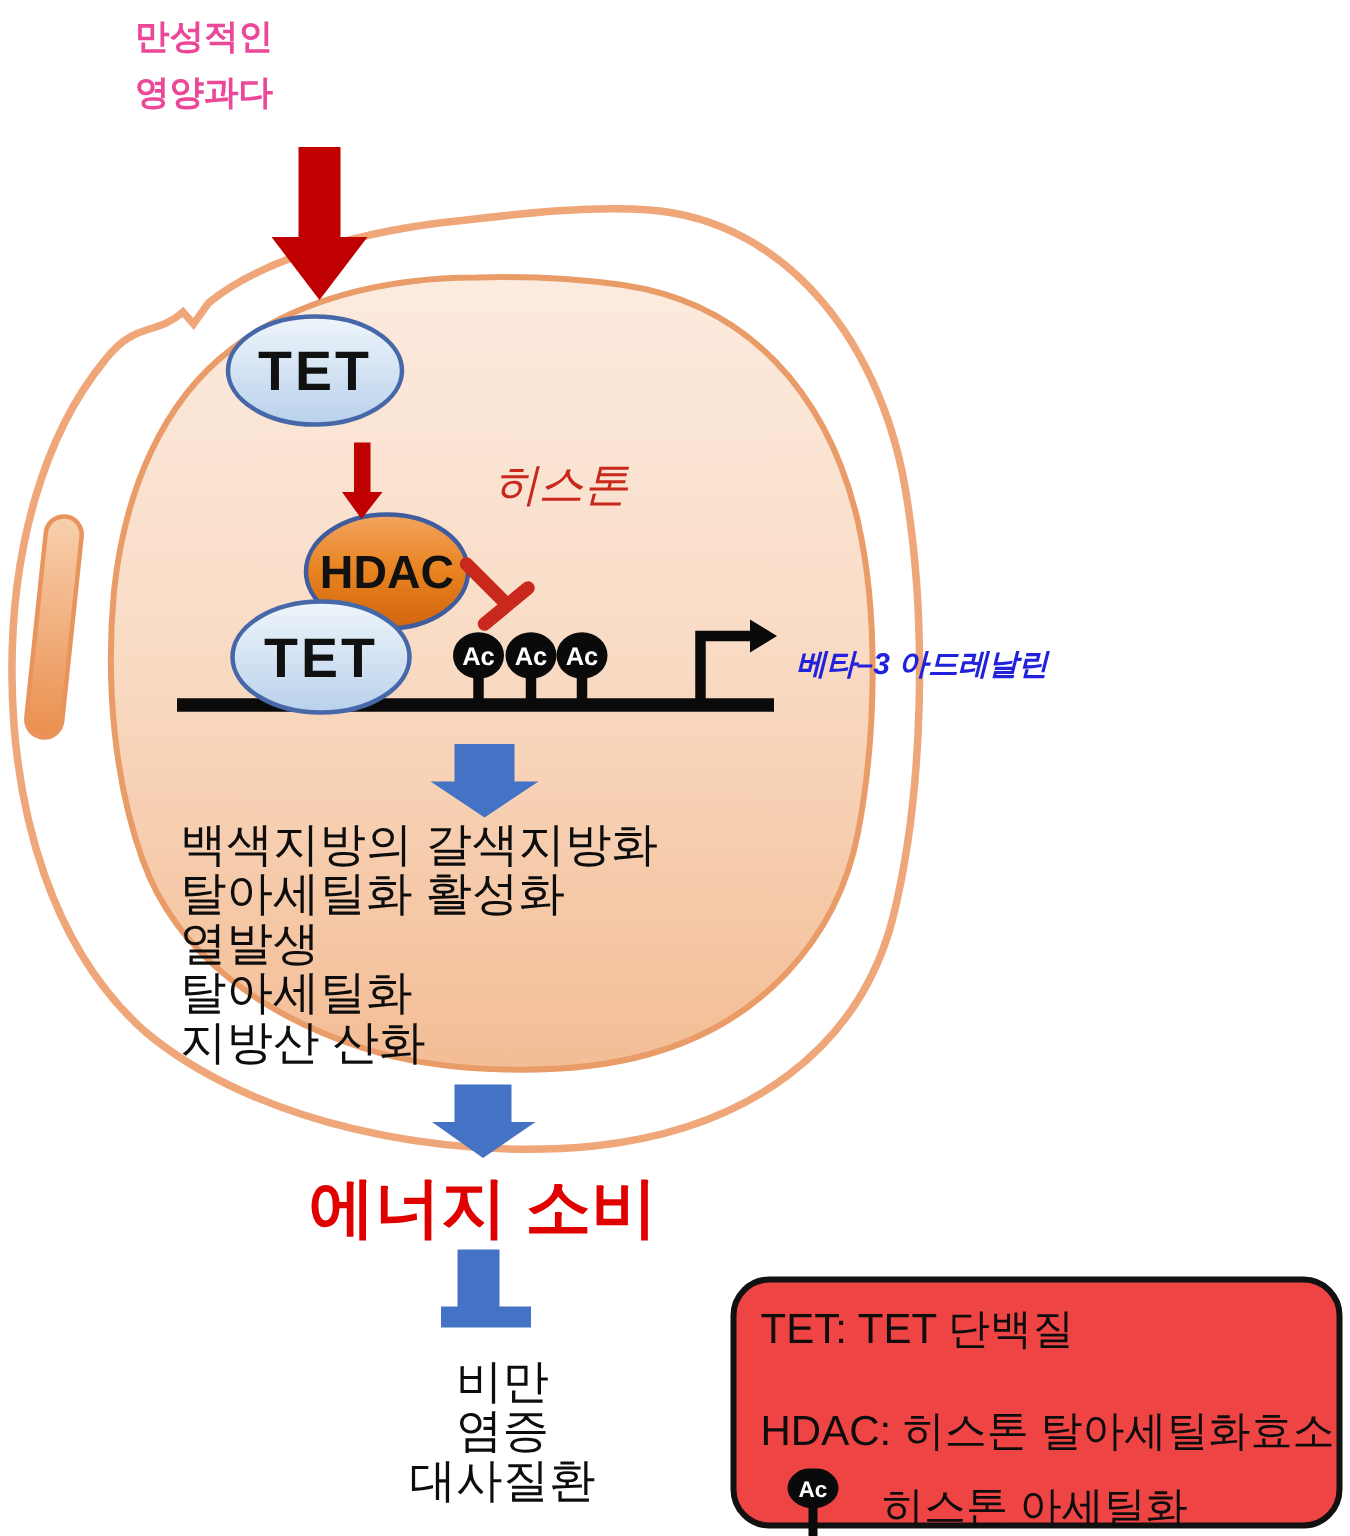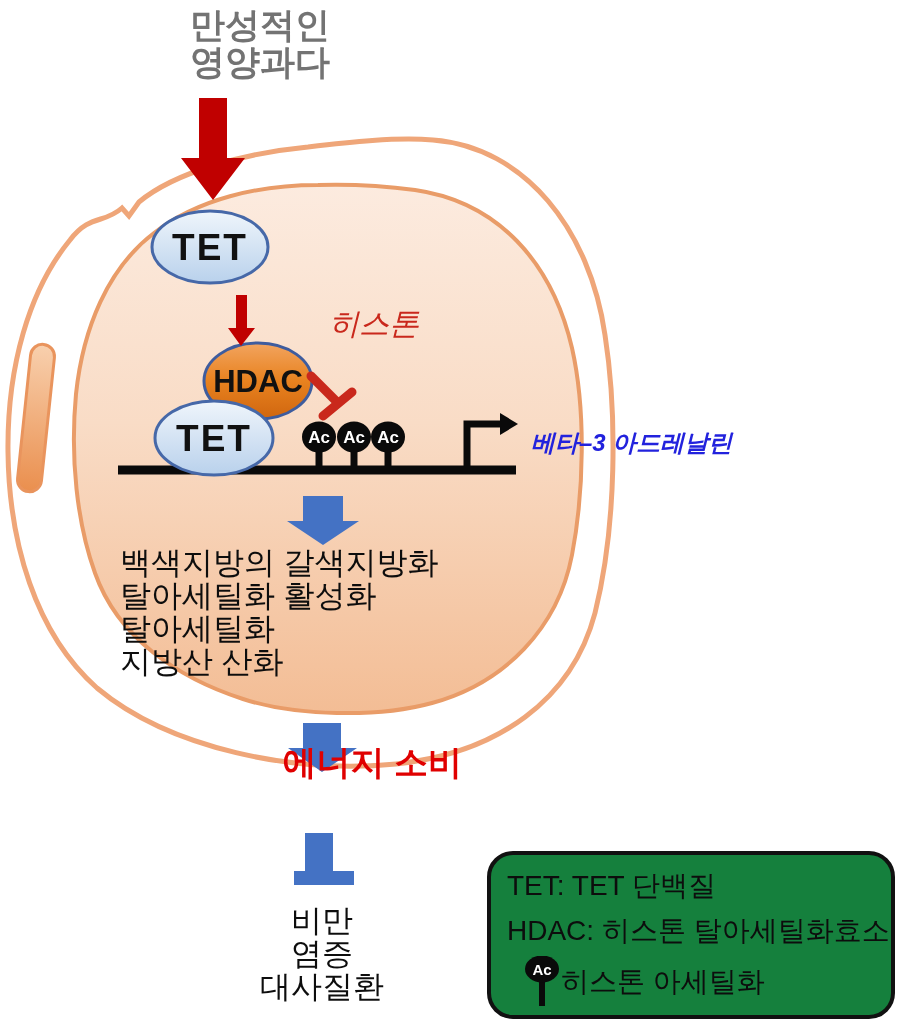--- a/index.html
+++ b/index.html
@@ -2,43 +2,43 @@
 <html><head>
 <meta charset="utf-8">
 <style>
   html,body{margin:0;padding:0;background:#ffffff;}
   #stage{
     position:relative;width:900px;height:1024px;background:#ffffff;overflow:hidden;
     font-family:"Liberation Sans", sans-serif;
   }
   #shapes{position:absolute;left:0;top:0;}
   .txt{position:absolute;white-space:nowrap;}
-  .navy-title{left:90px;top:6px;width:240px;text-align:right;
-    font-size:35px;line-height:37px;font-weight:600;color:#737373;}
+  .navy-title{left:90px;top:6px;width:240px;text-align:left;
+    font-size:23px;line-height:37px;font-weight:600;color:#ec4899;}
   .histone-red{left:329px;top:306px;font-size:30px;line-height:36px;
     font-weight:500;color:#C9281C;font-style:italic;}
-  .gene-blue{left:531px;top:424px;font-size:24px;line-height:38px;
+  .gene-blue{left:531px;top:424px;font-size:20px;line-height:38px;
     font-style:italic;font-weight:600;color:#2222DD;}
   .effects{left:120px;top:546px;width:420px;text-align:left;
     font-size:31px;line-height:33px;font-weight:500;color:#0d0d0d;}
-  .energy{left:182px;top:740px;width:280px;text-align:right;
-    font-size:34px;font-weight:700;color:#E00000;}
-  .diseases{left:202px;top:904px;width:240px;text-align:center;
+  .energy{left:182px;top:776px;width:280px;text-align:center;
+    font-size:44px;font-weight:700;color:#E00000;}
+  .diseases{left:215px;top:904px;width:240px;text-align:center;
     font-size:31px;line-height:33px;font-weight:500;color:#0d0d0d;}
   .legend-box{
     position:absolute;left:487px;top:851px;width:384px;height:142px;
-    background:#15803d;border:4px solid #111111;border-radius:26px;
+    background:#ef4444;border:4px solid #111111;border-radius:26px;
     padding:10px 0 8px 16px;
   }
   .legend-row{font-size:28px;font-weight:500;color:#0d0d0d;white-space:nowrap;}
   .legend-row.r1{margin-top:2px;}
-  .legend-row.r2{margin-top:7px;}
+  .legend-row.r2{margin-top:30px;}
   .legend-row.r3{margin-top:6px;display:flex;align-items:center;}
   .legend-row.r3 .ac-ic{margin-left:16px;flex:0 0 auto;}
-  .legend-row.r3 .lbl{margin-left:0;}
+  .legend-row.r3 .lbl{margin-left:27px;}
   svg text.ellipse-label{font-family:"Liberation Sans", sans-serif;
     font-weight:600;fill:#111111;}
   svg text.ac-text{font-family:"Liberation Sans", sans-serif;
     font-weight:700;fill:#ffffff;}
 </style>
 </head>
 <body>
 
 <div id="stage">
 
@@ -135,20 +135,21 @@
     <div>히스톤</div>
   </div>
 
   <div class="txt gene-blue">
     <div>베타–3 아드레날린</div>
   </div>
 
   <div class="txt effects">
     <div>백색지방의 갈색지방화</div>
     <div>탈아세틸화 활성화</div>
+    <div>열발생</div>
     <div>탈아세틸화</div>
     <div>지방산 산화</div>
   </div>
 
   <div class="txt energy">에너지 소비</div>
 
   <div class="txt diseases">
     <div>비만</div>
     <div>염증</div>
     <div>대사질환</div>

